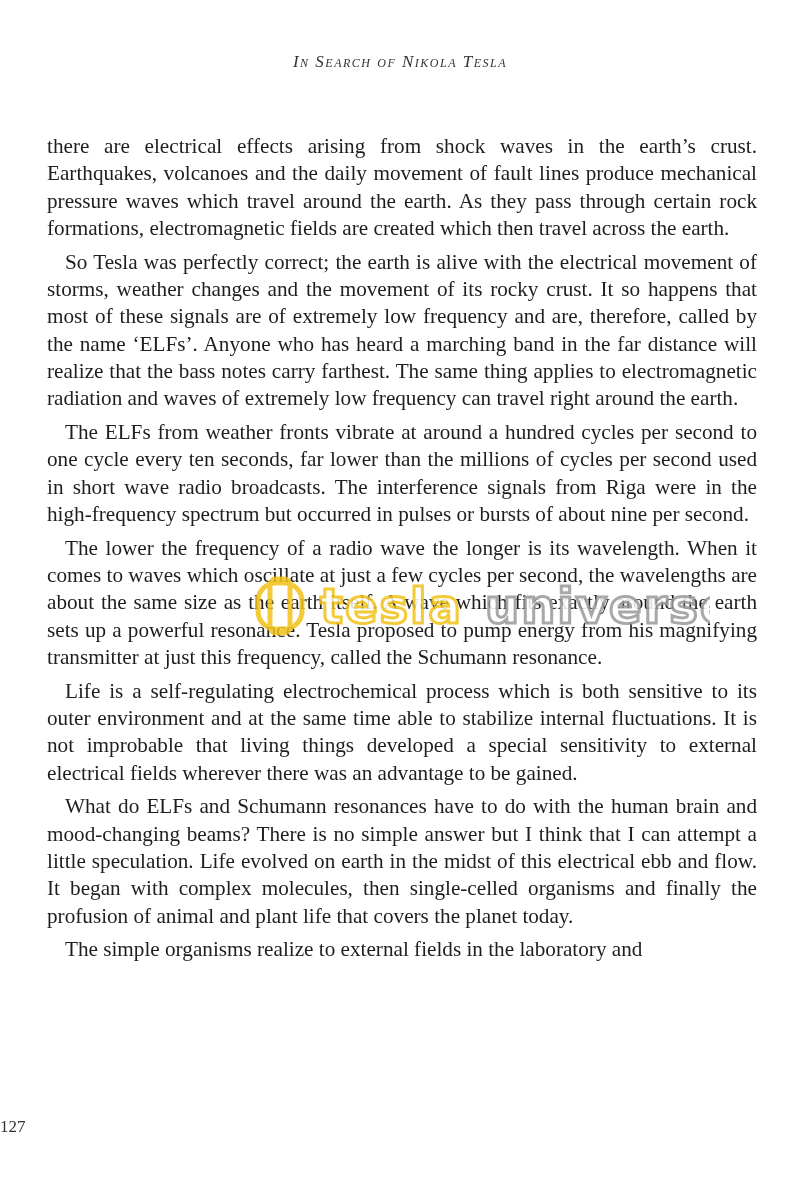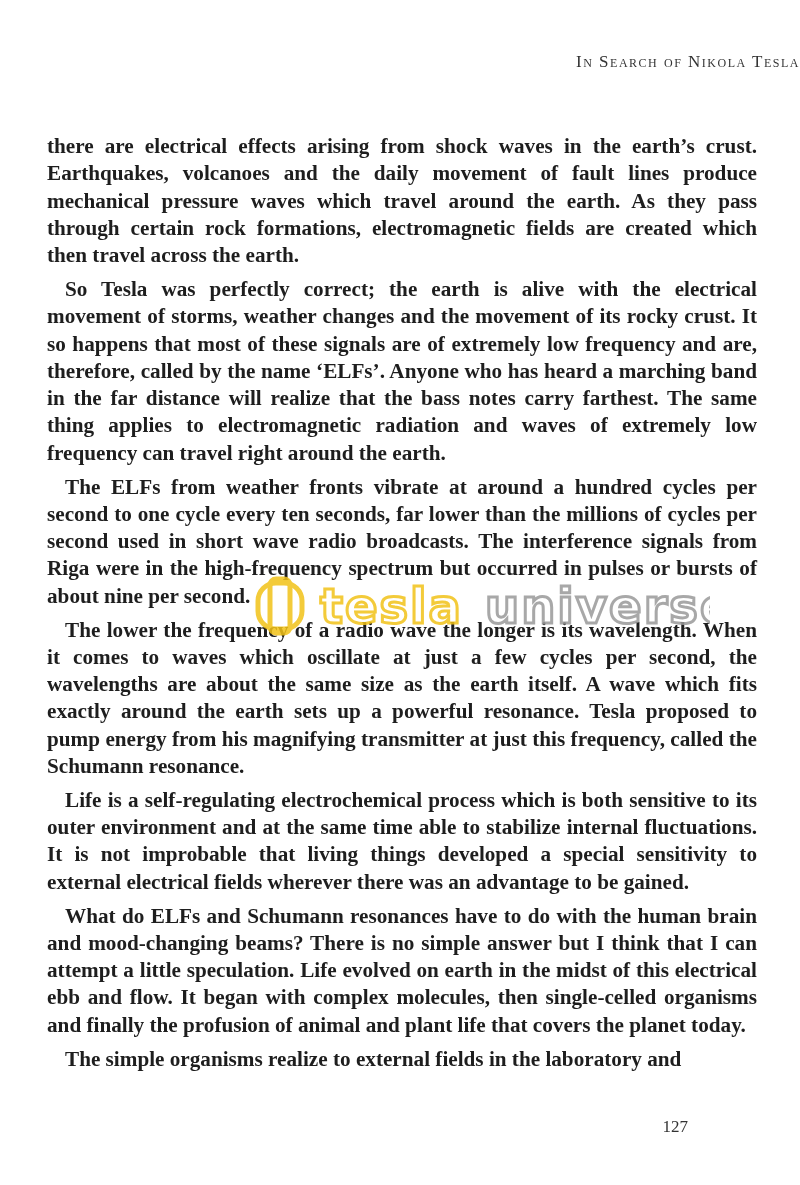--- a/index.html
+++ b/index.html
@@ -1,31 +1,31 @@
 <!DOCTYPE html>
 <html><head>
 <meta charset="utf-8">
 <style>
   html, body { margin: 0; padding: 0; }
   body {
     width: 800px; height: 1185px; background: #ffffff; position: relative; overflow: hidden;
     font-family: "Liberation Serif", "DejaVu Serif", serif; color: #1e1e1e;
   }
   .running-head {
-    position: absolute; top: 52px; left: 0; width: 800px; text-align: right;
-    font-size: 17px; letter-spacing: 1.5px; font-variant: small-caps; color: #333;
+    position: absolute; top: 52px; left: 0; width: 800px; text-align: center;
+    font-size: 17px; letter-spacing: 1.5px; font-variant: small-caps; color: #333; font-style: italic;
   }
   .body-text {
     position: absolute; top: 133px; left: 47px; width: 710px;
     font-size: 21.2px; line-height: 27.3px; text-align: justify;
   }
-  .body-text p { margin: 0 0 6.5px 0; text-indent: 18px; font-weight: bold; }
+  .body-text p { margin: 0 0 6.5px 0; text-indent: 18px; }
   .body-text p.first { text-indent: 0; }
   .page-number {
-    position: absolute; top: 1117px; left: 0; width: 688px; text-align: right;
+    position: absolute; top: 1117px; left: 0; width: 688px; text-align: left;
     font-size: 17px; color: #333;
   }
   .watermark {
     position: absolute; left: 250px; top: 575px; width: 460px; height: 62px;
     opacity: 0.85; pointer-events: none;
   }
 </style>
 </head>
 <body>
 

